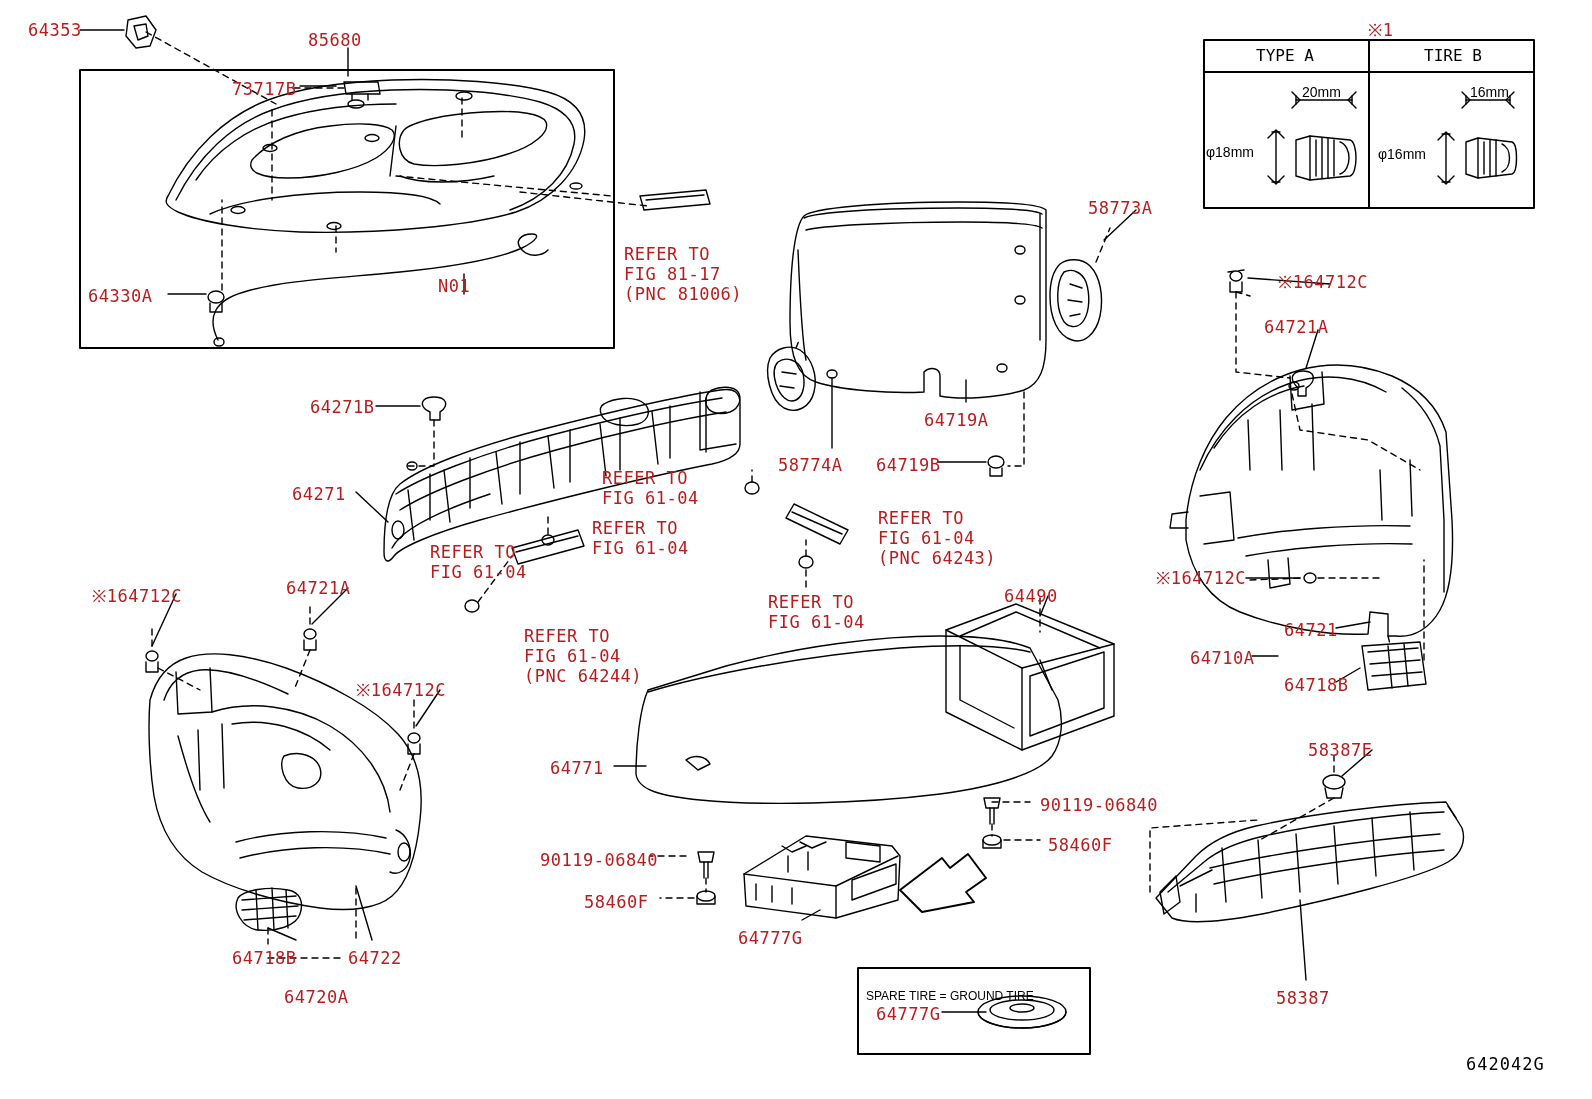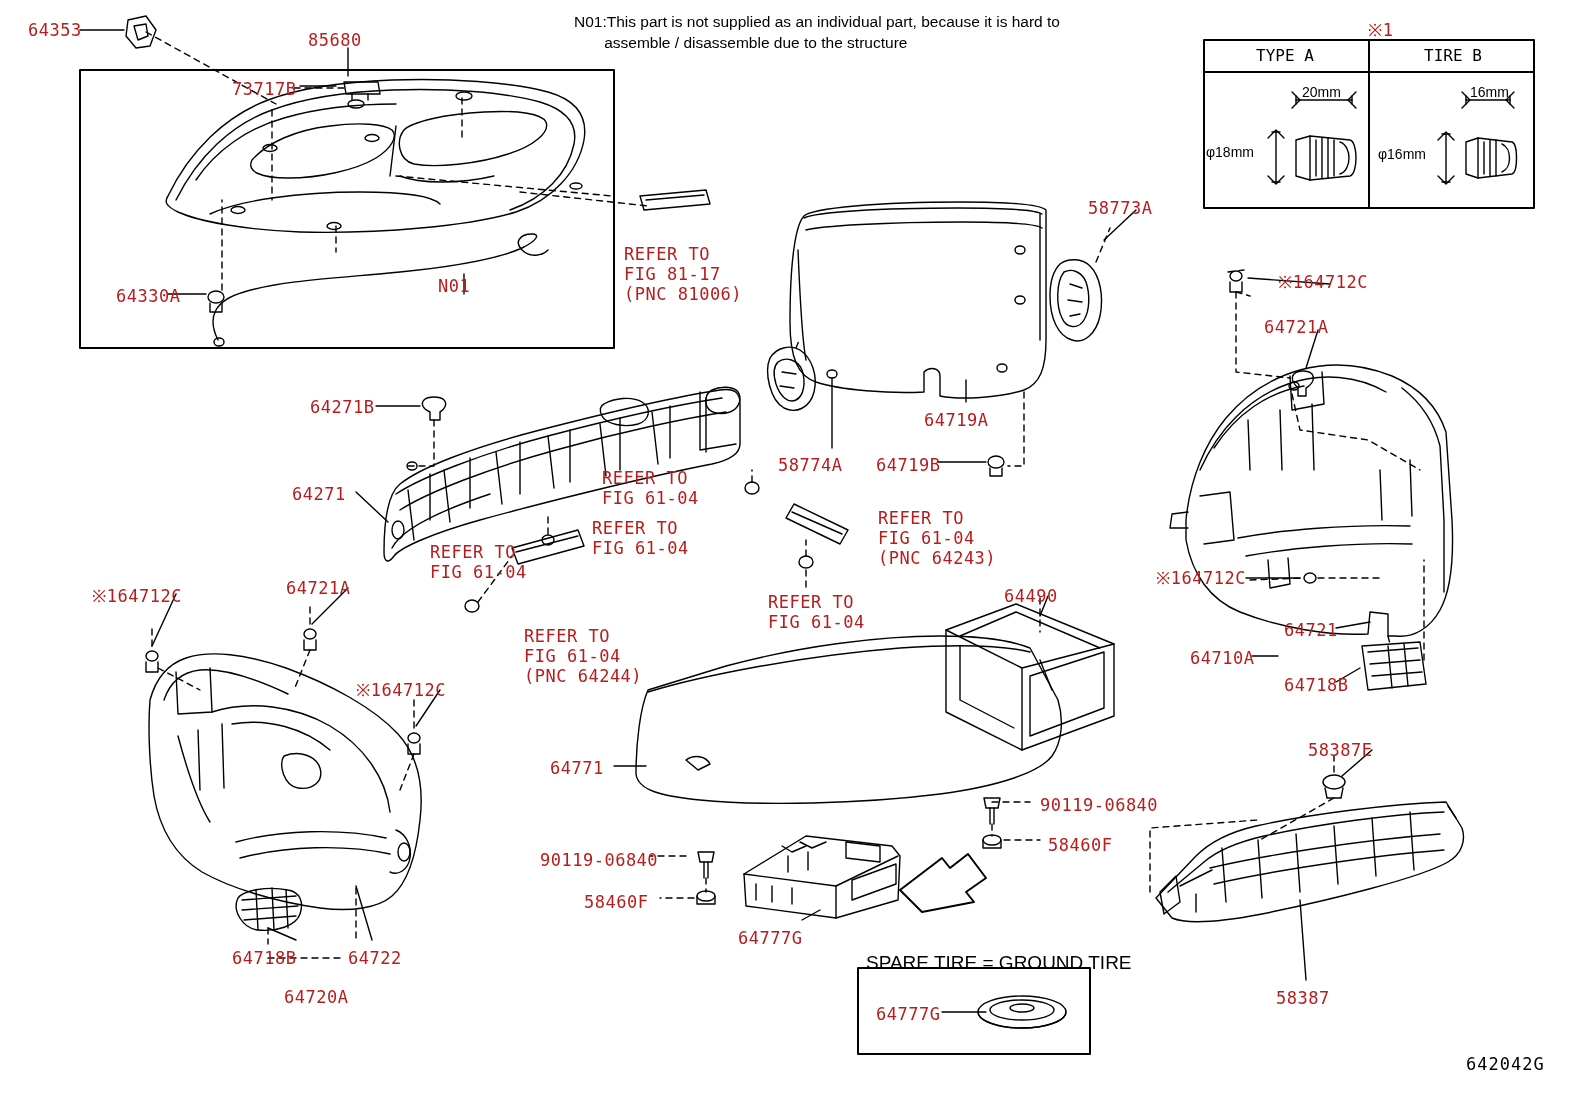--- a/index.html
+++ b/index.html
@@ -46,22 +46,23 @@
   }
   .dim {
     position: absolute;
     font-family: "Liberation Sans", sans-serif;
     font-size: 14px;
     white-space: pre;
   }
   .caption {
     position: absolute;
     font-family: "Liberation Sans", sans-serif;
-    font-size: 19px;
+    font-size: 12px;
     white-space: pre;
+    margin-top: 37px;
   }
   .figcode {
     position: absolute;
     font-family: "DejaVu Sans Mono", monospace;
     font-size: 17px;
     letter-spacing: 1px;
   }
   svg { position: absolute; left: 0; top: 0; }
 </style>
 </head>
@@ -404,22 +405,20 @@
       <path d="M372,940 L356,886"></path>
       <path d="M1048,596 L1040,616"></path>
       <path d="M614,766 L636,766"></path>
       <path d="M802,920 L820,910"></path>
       <path d="M1372,750 L1342,776"></path>
       <path d="M1306,980 L1300,900"></path>
       <path d="M942,1012 L986,1012"></path>
     </g>
   </svg>
 
-  <div class="note" style="left:574px; top:12px;">N01:This part is not supplied as an individual part, because it is hard to
-       assemble / disassemble due to the structure</div>
 
   <div class="lbl" style="left:1368px; top:20px;">※1</div>
   <div class="tbl-head" style="left:1256px; top:46px;">TYPE A</div>
   <div class="tbl-head" style="left:1424px; top:46px;">TIRE B</div>
   <div class="dim" style="left:1302px; top:84px;">20mm</div>
   <div class="dim" style="left:1206px; top:144px;">φ18mm</div>
   <div class="dim" style="left:1470px; top:84px;">16mm</div>
   <div class="dim" style="left:1378px; top:146px;">φ16mm</div>
 
   <div class="lbl" style="left:624px; top:244px;">REFER TO
@@ -441,21 +440,21 @@
 (PNC 64244)</div>
 
   <div class="caption" style="left:866px; top:952px;">SPARE TIRE = GROUND TIRE</div>
 
   <div class="figcode" style="left:1466px; top:1054px;">642042G</div>
 
   <div id="part-labels">
       <div class="lbl" style="left: 28px; top: 20px;">64353</div>
       <div class="lbl" style="left: 308px; top: 30px;">85680</div>
       <div class="lbl" style="left: 232px; top: 79px;">73717B</div>
-      <div class="lbl" style="left: 116px; top: 286px;">64330A</div>
+      <div class="lbl" style="left: 88px; top: 286px;">64330A</div>
       <div class="lbl" style="left: 438px; top: 276px;">N01</div>
       <div class="lbl" style="left: 1088px; top: 198px;">58773A</div>
       <div class="lbl" style="left: 924px; top: 410px;">64719A</div>
       <div class="lbl" style="left: 778px; top: 455px;">58774A</div>
       <div class="lbl" style="left: 876px; top: 455px;">64719B</div>
       <div class="lbl" style="left: 1278px; top: 272px;">※164712C</div>
       <div class="lbl" style="left: 1264px; top: 317px;">64721A</div>
       <div class="lbl" style="left: 1156px; top: 568px;">※164712C</div>
       <div class="lbl" style="left: 1284px; top: 620px;">64721</div>
       <div class="lbl" style="left: 1190px; top: 648px;">64710A</div>

